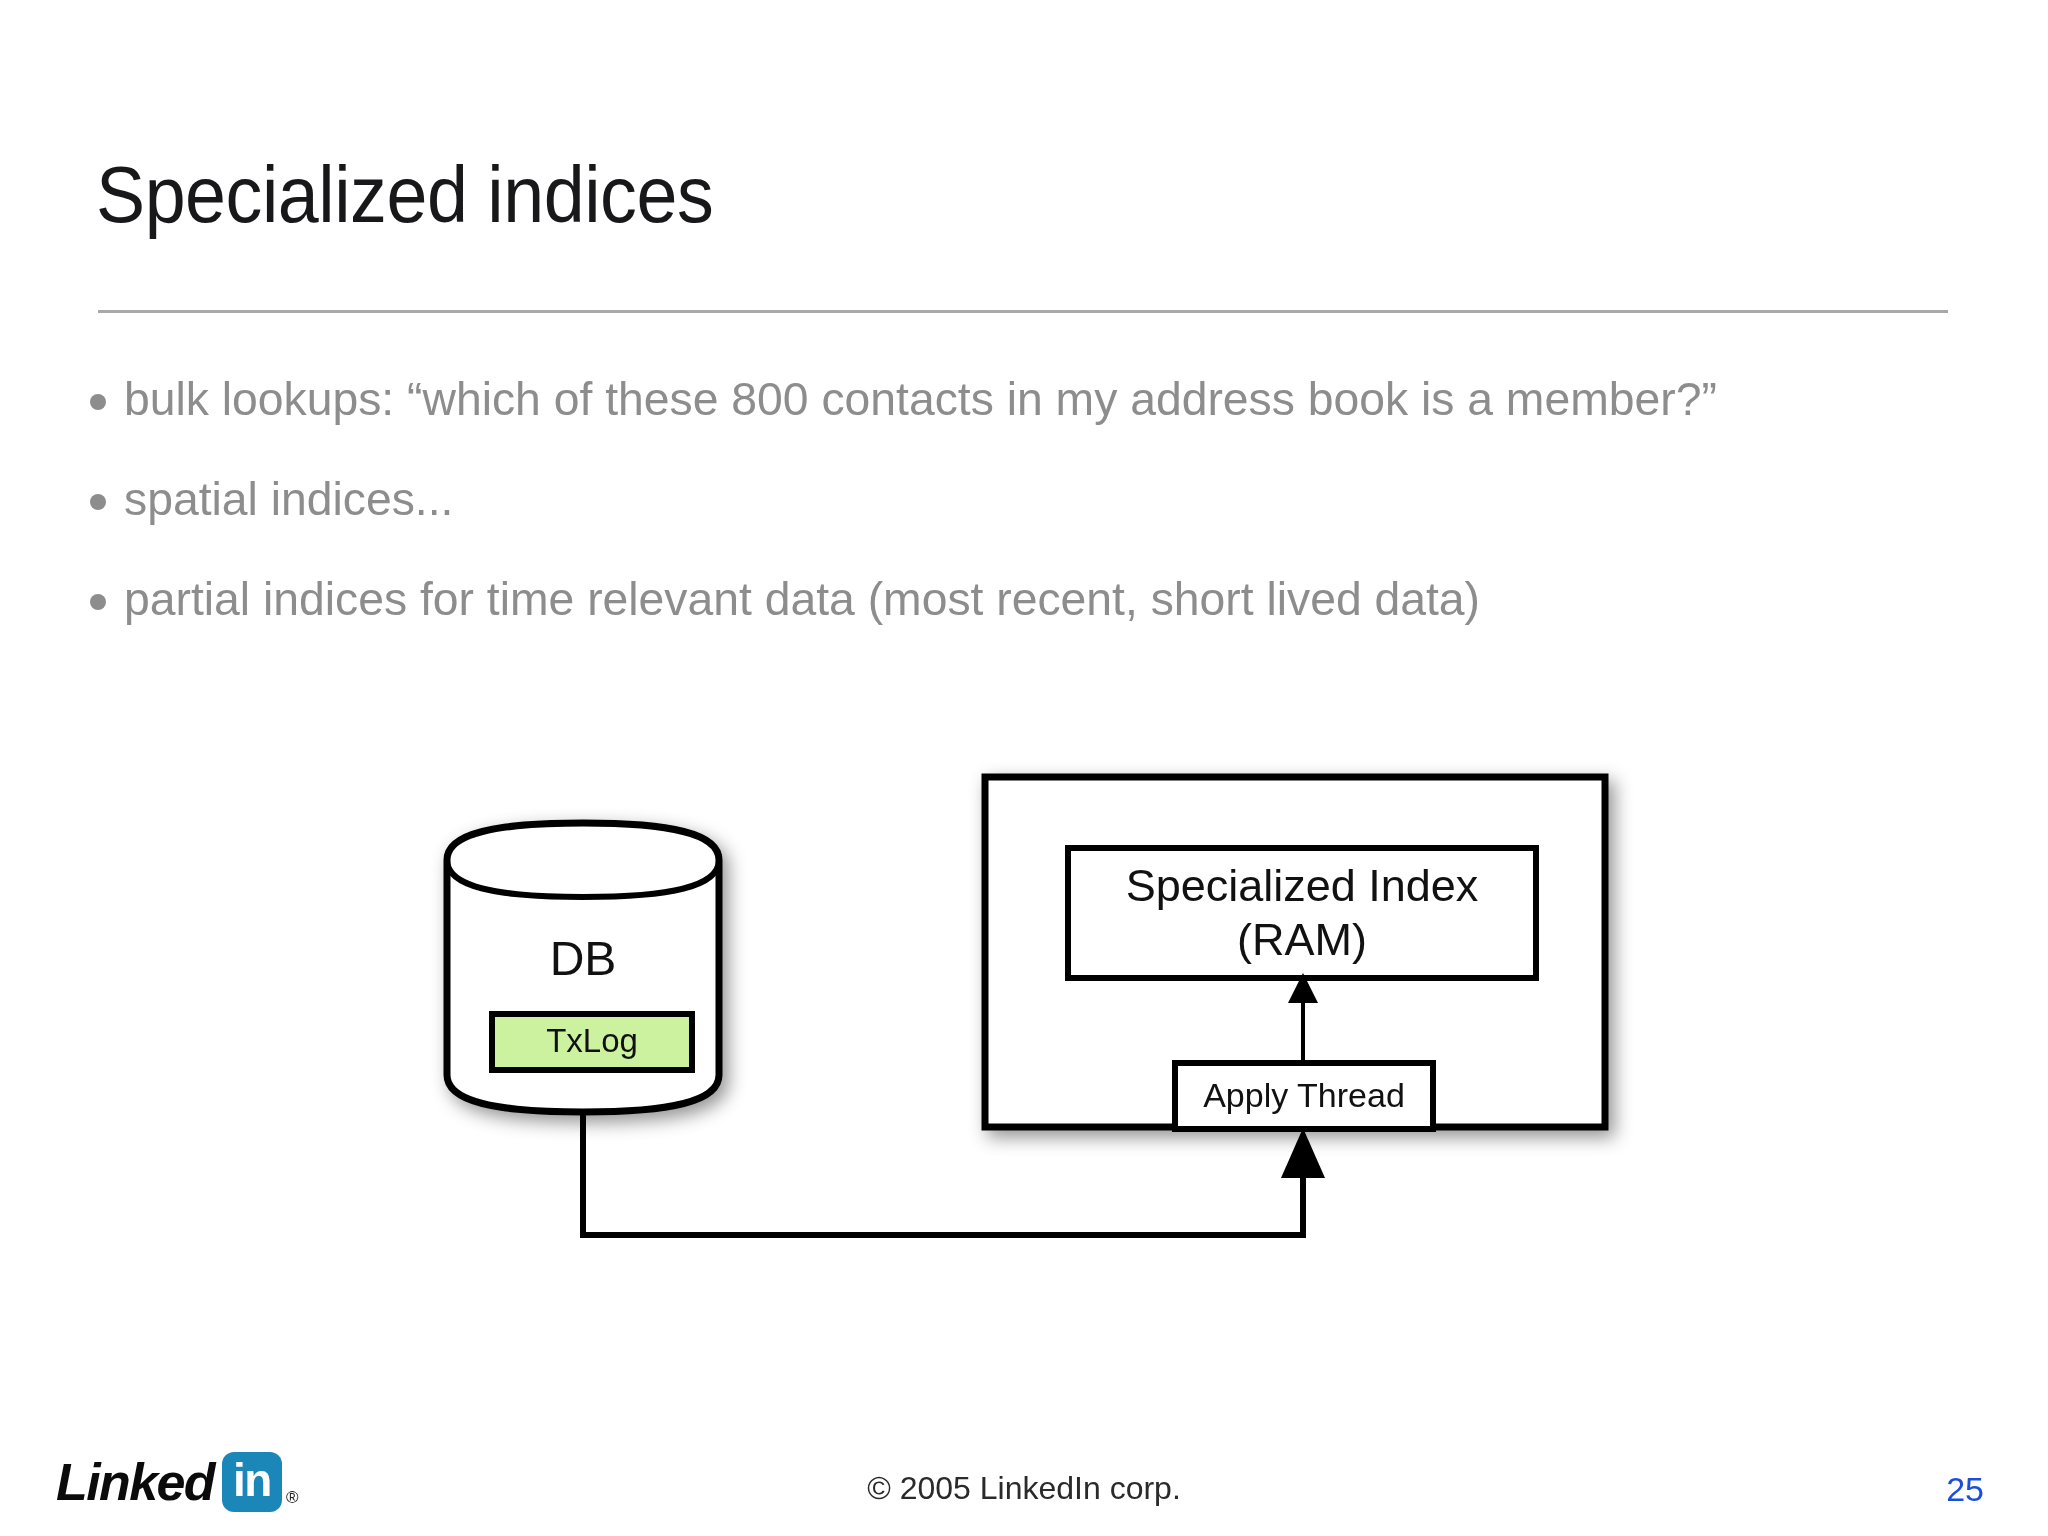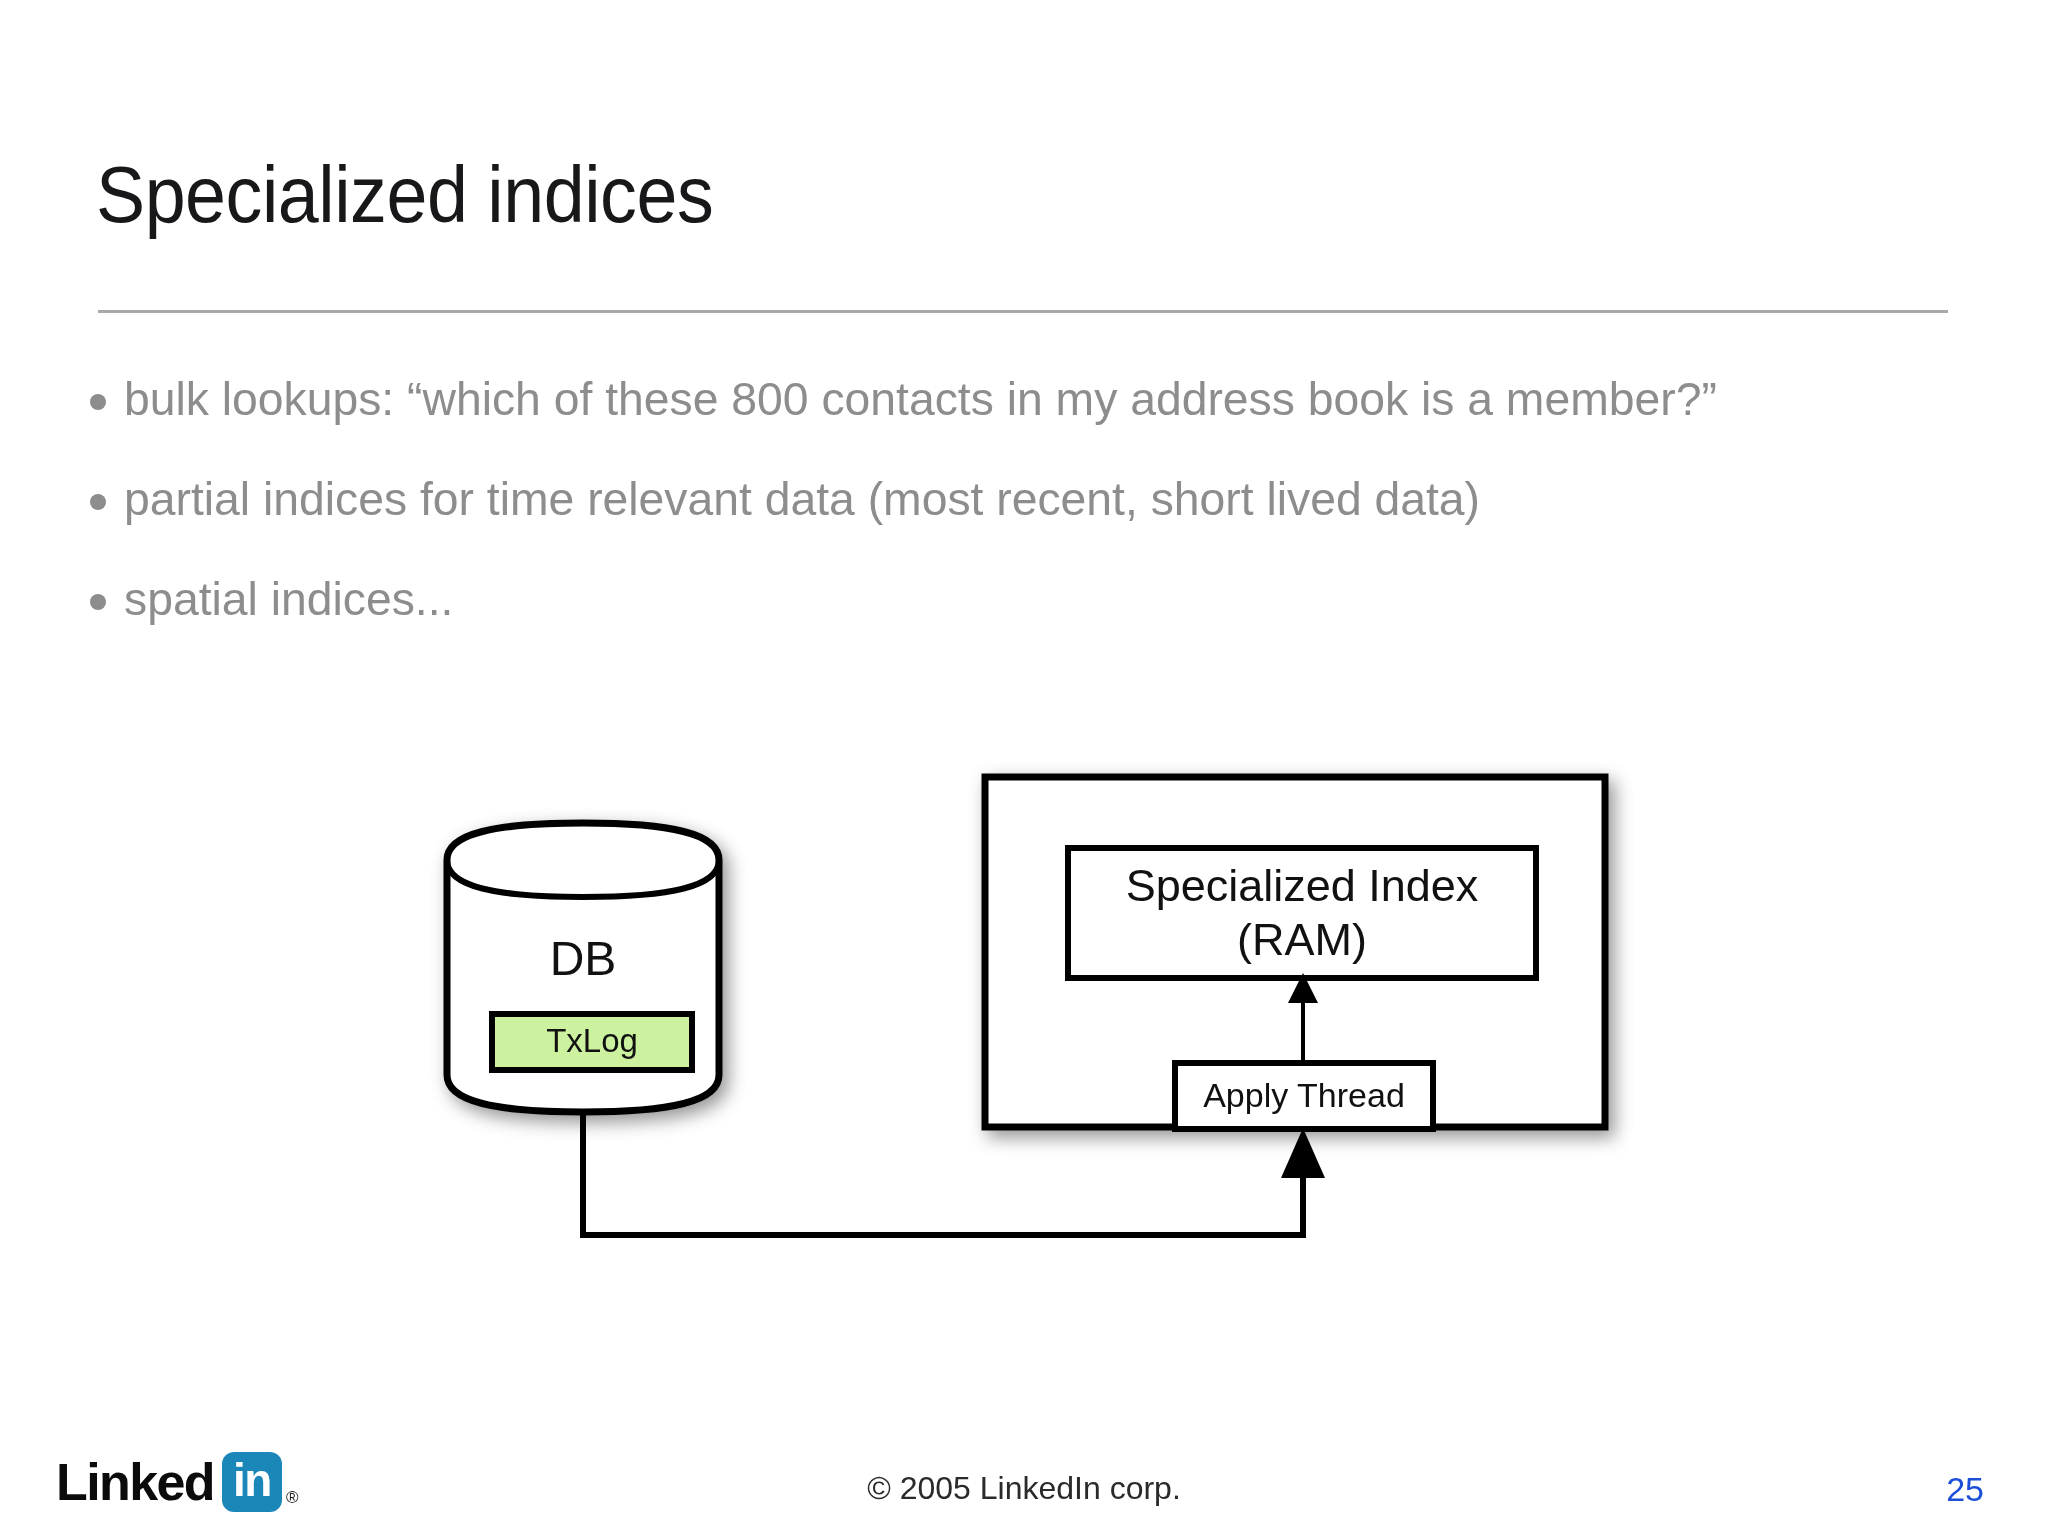--- a/index.html
+++ b/index.html
@@ -96,20 +96,21 @@
     top: 1452px;
     display: flex;
     align-items: center;
   }
   .logo-word {
     font-size: 52px;
     font-weight: 700;
     letter-spacing: -1.6px;
     color: #0b0b0b;
     line-height: 52px;
+    font-style: italic;
   }
   .logo-in-badge {
     width: 60px;
     height: 60px;
     background: #1b86b8;
     border-radius: 12px;
     margin-left: 8px;
     display: flex;
     align-items: center;
     justify-content: center;
@@ -161,26 +162,26 @@
 
   <div class="bullet-list">
 
     <div class="bullet-row">
       <span class="bullet-dot"></span>
       <span class="bullet-text">bulk lookups: “which of these 800 contacts in my address book is a member?”</span>
     </div>
 
     <div class="bullet-row">
       <span class="bullet-dot"></span>
-      <span class="bullet-text">partial indices for time relevant data (most recent, short lived data)</span>
+      <span class="bullet-text">spatial indices...</span>
     </div>
 
     <div class="bullet-row">
       <span class="bullet-dot"></span>
-      <span class="bullet-text">spatial indices...</span>
+      <span class="bullet-text">partial indices for time relevant data (most recent, short lived data)</span>
     </div>
 
   </div>
 
   <div class="diagram">
     <svg width="2048" height="1536" viewBox="0 0 2048 1536" xmlns="http://www.w3.org/2000/svg">
       <defs>
         <filter id="softshadow" x="-40%" y="-40%" width="200%" height="200%">
           <feDropShadow dx="6" dy="7" stdDeviation="9" flood-color="#000000" flood-opacity="0.42"></feDropShadow>
         </filter>

